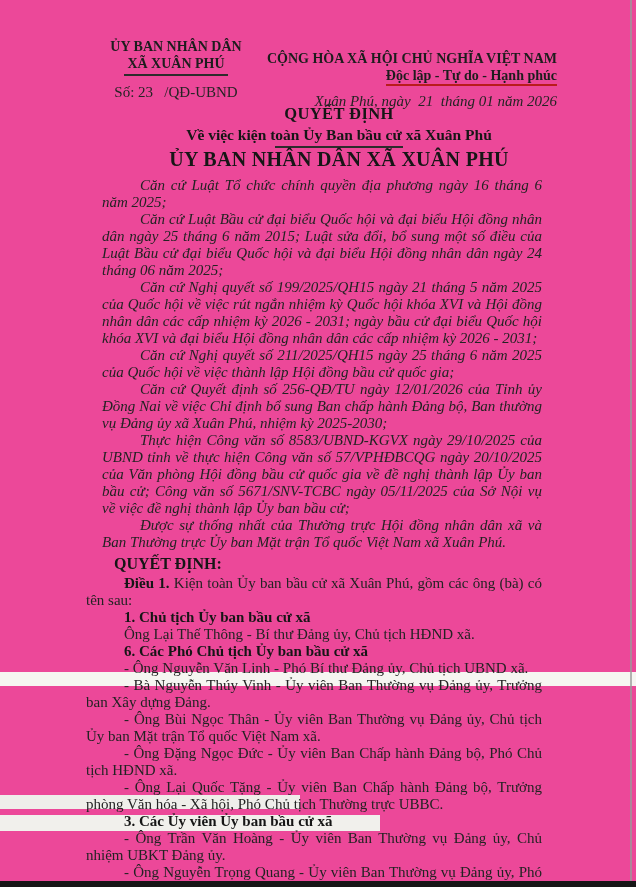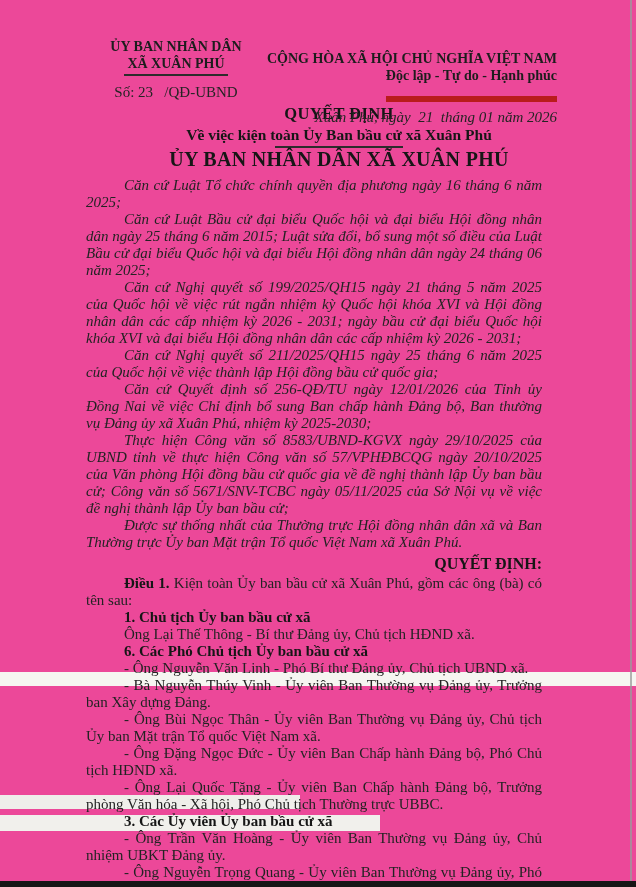--- a/index.html
+++ b/index.html
@@ -30,21 +30,21 @@
   .h-left {
     position: absolute; left: 66px; top: 38px; width: 220px;
     text-align: center; z-index: 2;
   }
   .h-right {
     position: absolute; left: 245px; top: 50px; width: 304px;
     text-align: right; z-index: 2; margin-left: 8px;
   }
   .h-bold { font-weight: bold; font-size: 14px; line-height: 17px; color: #1d1d1d; }
   .org-rule { width: 104px; height: 2px; background: #2c2c2c; margin: 2px auto 0; }
-  .motto-underline { display: inline-block; border-bottom: 6px solid #b91c1c; padding-bottom: 12px; }
+  .motto-underline { display: inline-block; border-bottom: 2px solid #b91c1c; padding-bottom: 0; }
   .doc-number {
     margin-top: 7px; font-size: 15px; line-height: 18px;
     white-space: pre-wrap; color: #242424;
   }
   .place-date {
     margin-top: 6px; font-style: italic; font-size: 15px; line-height: 18px;
     white-space: pre-wrap; color: #242424;
   }
 
   
@@ -55,23 +55,23 @@
   .doc-title { font-weight: bold; font-size: 16.5px; line-height: 19px; letter-spacing: .4px; color: #161616; }
   .doc-subject { font-weight: bold; font-size: 15.5px; line-height: 19px; margin-top: 2px; color: #161616; }
   .subject-rule { width: 128px; height: 2px; background: #2c2c2c; margin: 2px auto; }
   .issuer-block { text-align: center; padding-left: 50px; margin-bottom: 8px; }
   .doc-issuer { font-weight: bold; font-size: 20px; line-height: 19px; letter-spacing: .3px; color: #161616; }
 
   .body-p {
     margin: 0; font-size: 15px; line-height: 17px;
     text-align: justify; text-indent: 38px; color: #232323;
   }
-  .preamble-p { font-style: italic; }
+  .preamble-p { font-style: italic; margin-left: 16px; }
   .decision-heading {
-    text-align: right; padding-left: 28px; font-weight: bold;
+    text-align: left; padding-left: 28px; font-weight: bold;
     font-size: 16px; line-height: 19px; margin: 3px 0 2px; color: #161616;
   }
   .bold { font-weight: bold; color: #161616; }
 </style>
 </head>
 <body>
 
 <div class="page">
 
   <div class="streak streak-1"></div>

